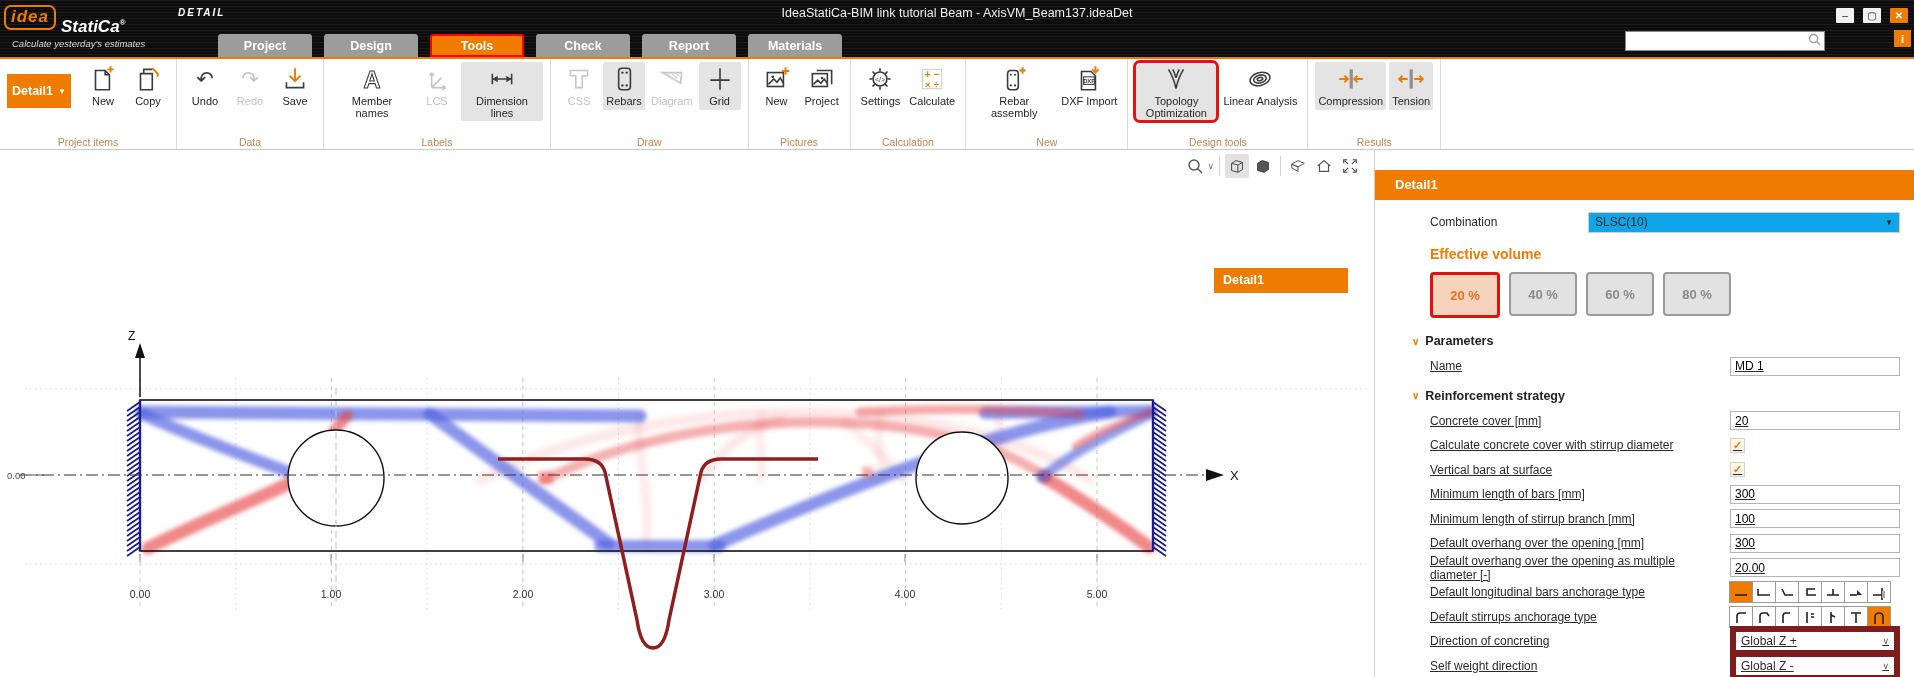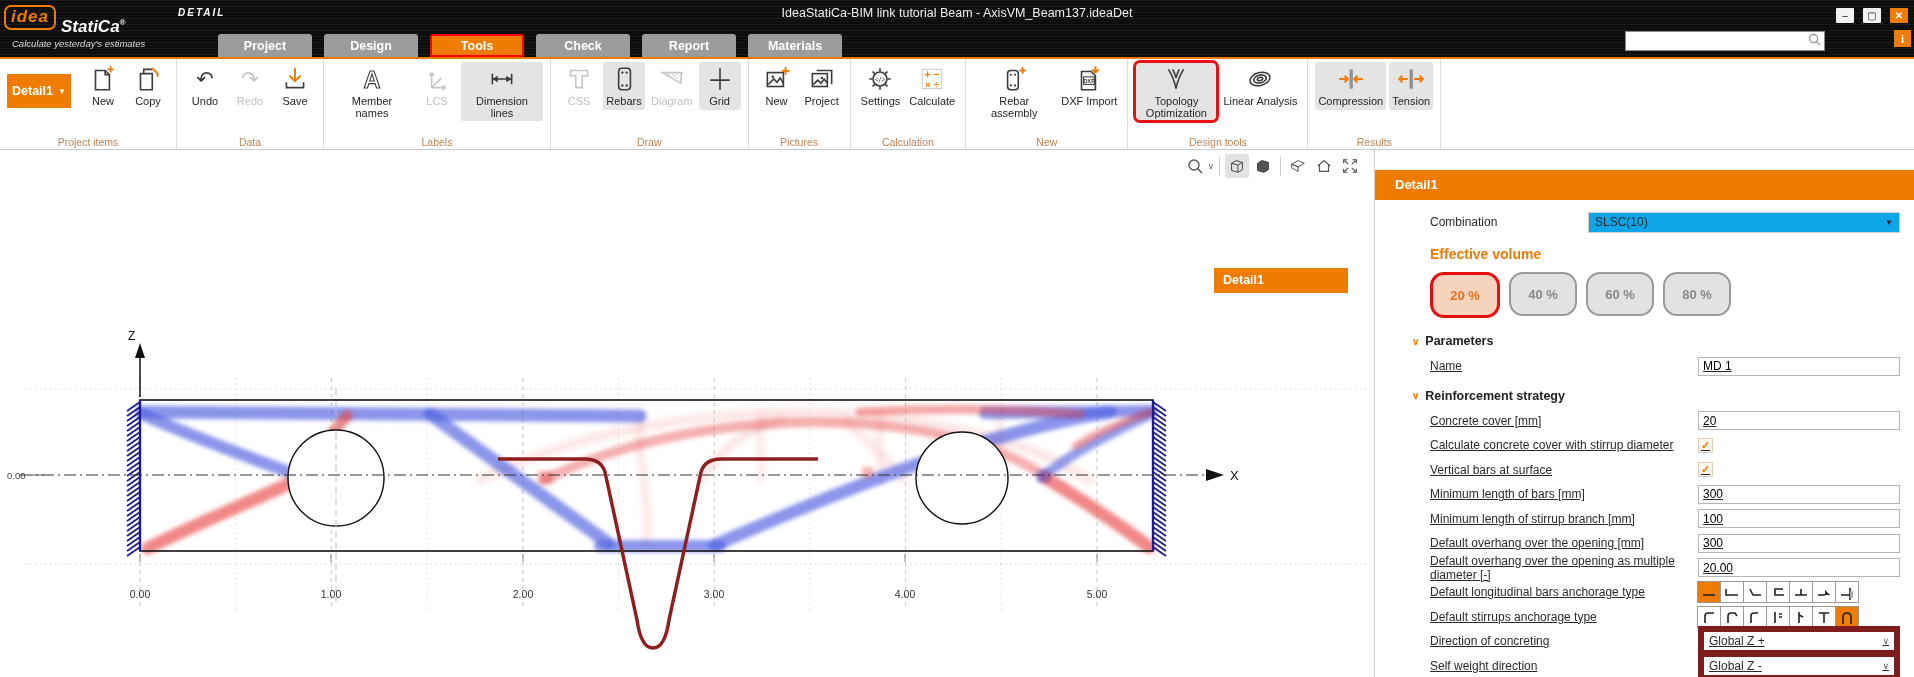--- a/index.html
+++ b/index.html
@@ -64,31 +64,31 @@
   .float-label{position:absolute;left:1214px;top:118px;width:134px;height:25px;background:#ef7b00;
     color:#fff;font-weight:bold;font-size:12.5px;line-height:25px;padding-left:9px;box-sizing:border-box;}
 
   
   .panel{position:absolute;left:1375px;top:150px;width:539px;height:527px;background:#fff;box-sizing:border-box;}
   .panel-header{margin-top:20px;height:30px;background:#ef7b00;color:#fff;font-weight:bold;font-size:13px;
     line-height:30px;padding-left:20px;}
   .panel-body{padding:12px 14px 0 55px;font-size:12px;color:#2a2a2a;}
   .prow{display:flex;align-items:center;height:24.5px;text-decoration:underline;}
   .prow .plabel{flex:1;padding-right:6px;}
-  .pctrl{width:202px;display:flex;align-items:center;}
+  .pctrl{width:170px;display:flex;align-items:center;}
   .pinput{width:100%;height:17px;border:1px solid #b5b5b5;font-size:12px;padding:0 4px;
     font-family:"Liberation Sans",sans-serif;box-sizing:content-box;}
   .combo-row{display:flex;align-items:center;height:20px;margin-bottom:2px;}
   .combo-row .plabel{width:158px;}
   .combo-sel{flex:1;height:19px;background:#0ea5e9;border:1px solid #cfcfcf;display:flex;
     align-items:center;font-size:12px;padding:0 6px;}
   .combo-sel .arrow{margin-left:auto;font-size:8px;color:#222;}
   .ev-title{color:#ef7b00;font-weight:bold;font-size:14px;margin:14px 0 10px;}
   .vol-row{display:flex;gap:9px;margin-bottom:16px;}
-  .vol{width:64px;height:40px;border-radius:14px;background:#e2e2e2;border:2px solid #9a9a9a;
+  .vol{width:64px;height:40px;border-radius:4px;background:#e2e2e2;border:2px solid #9a9a9a;
     color:#8a8a8a;font-weight:bold;font-size:13px;display:flex;align-items:center;justify-content:center;}
   .vol.selected{background:#f6d3bc;border:3px solid #e60f0f;color:#e8721b;}
   .sect{display:flex;align-items:center;gap:6px;font-weight:bold;font-size:12.5px;color:#222;
     margin:10px 0 6px -18px;}
   .sect .chev{color:#ef7b00;font-size:10px;}
   .pcheck{width:13px;height:13px;background:#fef5ec;border:1px solid #e3cdb8;display:flex;
     align-items:center;justify-content:center;color:#ef7b00;font-size:11px;font-weight:bold;line-height:13px;}
   .iconset{display:flex;}
   .icbtn{width:22px;height:20px;border:1px solid #9a9a9a;background:#fff;display:flex;align-items:center;
     justify-content:center;margin-left:-1px;}

